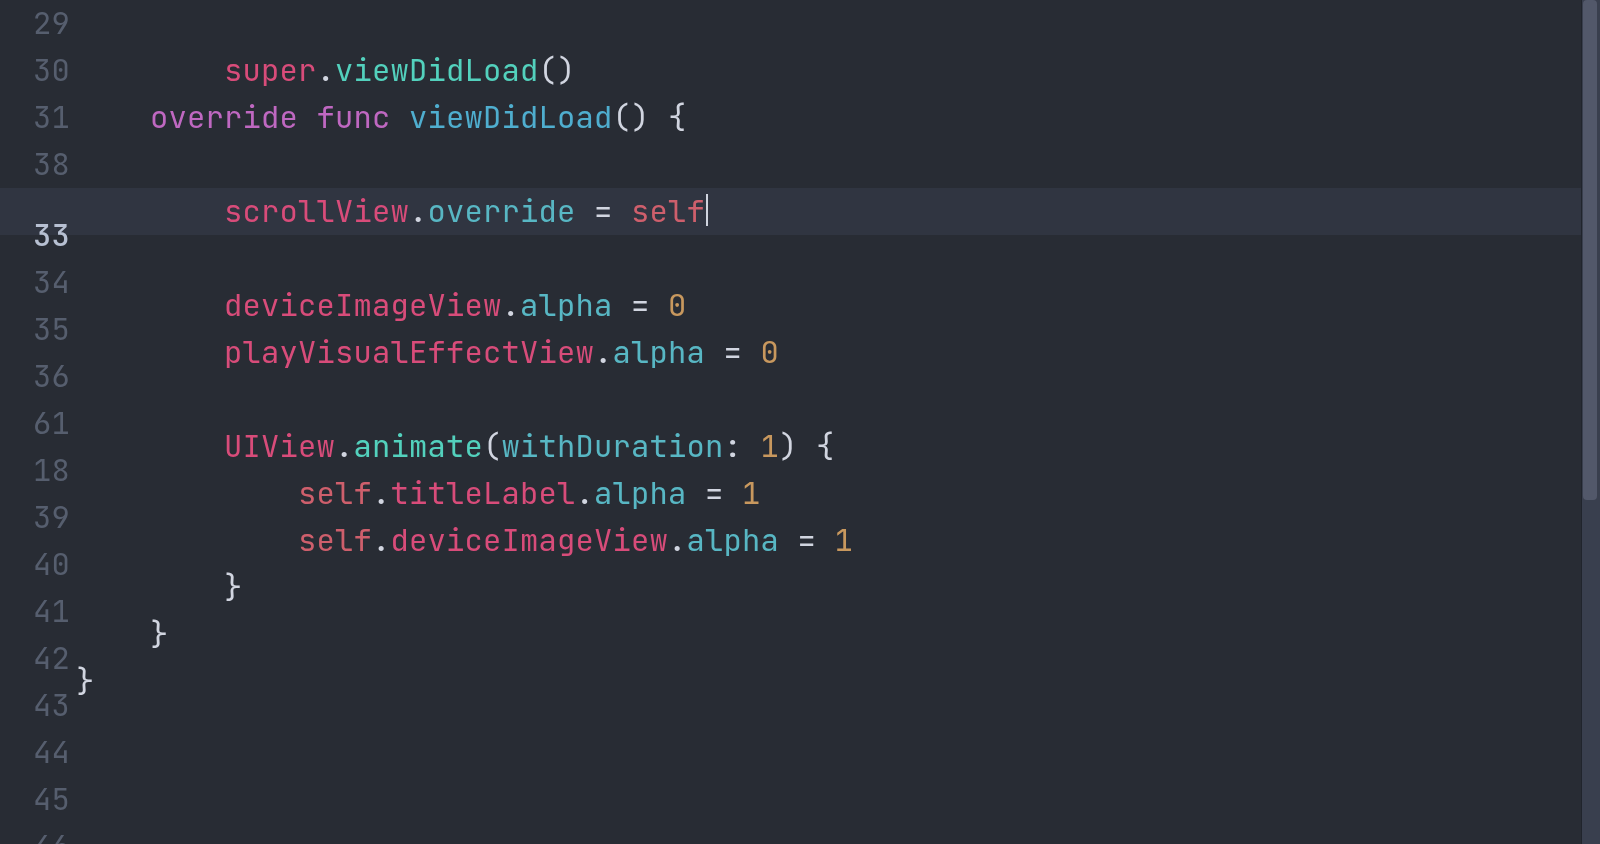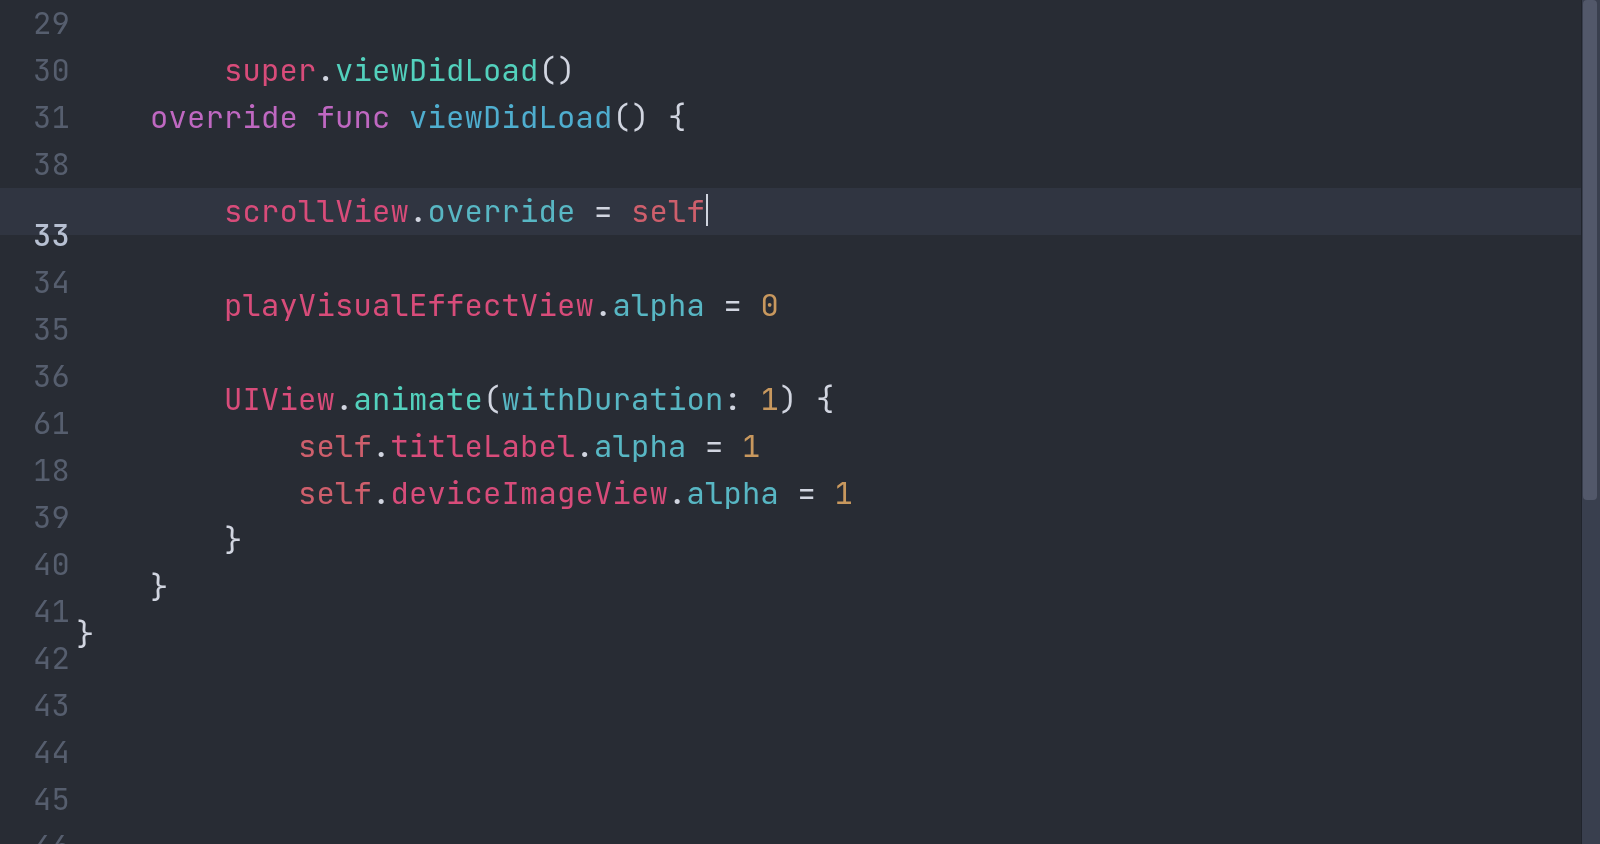--- a/index.html
+++ b/index.html
@@ -123,20 +123,21 @@
       <div class="line-num">45</div>
       <div class="line-num">46</div>
     </div>
   <div class="code-col content" id="code">
       <div class="code-line"><span class="pt"></span></div>
       <div class="code-line"><span class="pt">        </span><span class="id">super</span><span class="pt">.</span><span class="cl">viewDidLoad</span><span class="pt">()</span></div>
       <div class="code-line"><span class="pt">    </span><span class="kw">override</span><span class="pt"> </span><span class="kw">func</span><span class="pt"> </span><span class="fn">viewDidLoad</span><span class="pt">() {</span></div>
       <div class="code-line"><span class="pt"></span></div>
       <div class="code-line active"><span class="pt">        </span><span class="id">scrollView</span><span class="pt">.</span><span class="pr">override</span><span class="pt"> = </span><span class="sf">self</span><span class="cursor"></span></div>
       <div class="code-line"><span class="pt"></span></div>
+      <div class="code-line"><span class="pt">        </span><span class="id">deviceImageView</span><span class="pt">.</span><span class="pr">alpha</span><span class="pt"> = </span><span class="nm">0</span></div>
       <div class="code-line"><span class="pt">        </span><span class="id">playVisualEffectView</span><span class="pt">.</span><span class="pr">alpha</span><span class="pt"> = </span><span class="nm">0</span></div>
       <div class="code-line"><span class="pt"></span></div>
       <div class="code-line"><span class="pt">        </span><span class="id">UIView</span><span class="pt">.</span><span class="cl">animate</span><span class="pt">(</span><span class="pr">withDuration</span><span class="pt">: </span><span class="nm">1</span><span class="pt">) {</span></div>
       <div class="code-line"><span class="pt">            </span><span class="sf">self</span><span class="pt">.</span><span class="id">titleLabel</span><span class="pt">.</span><span class="pr">alpha</span><span class="pt"> = </span><span class="nm">1</span></div>
       <div class="code-line"><span class="pt">            </span><span class="sf">self</span><span class="pt">.</span><span class="id">deviceImageView</span><span class="pt">.</span><span class="pr">alpha</span><span class="pt"> = </span><span class="nm">1</span></div>
       <div class="code-line"><span class="pt">        </span><span class="pt">}</span></div>
       <div class="code-line"><span class="pt">    </span><span class="pt">}</span></div>
       <div class="code-line"><span class="pt"></span><span class="pt">}</span></div>
       <div class="code-line"><span class="pt"></span></div>
     </div>

